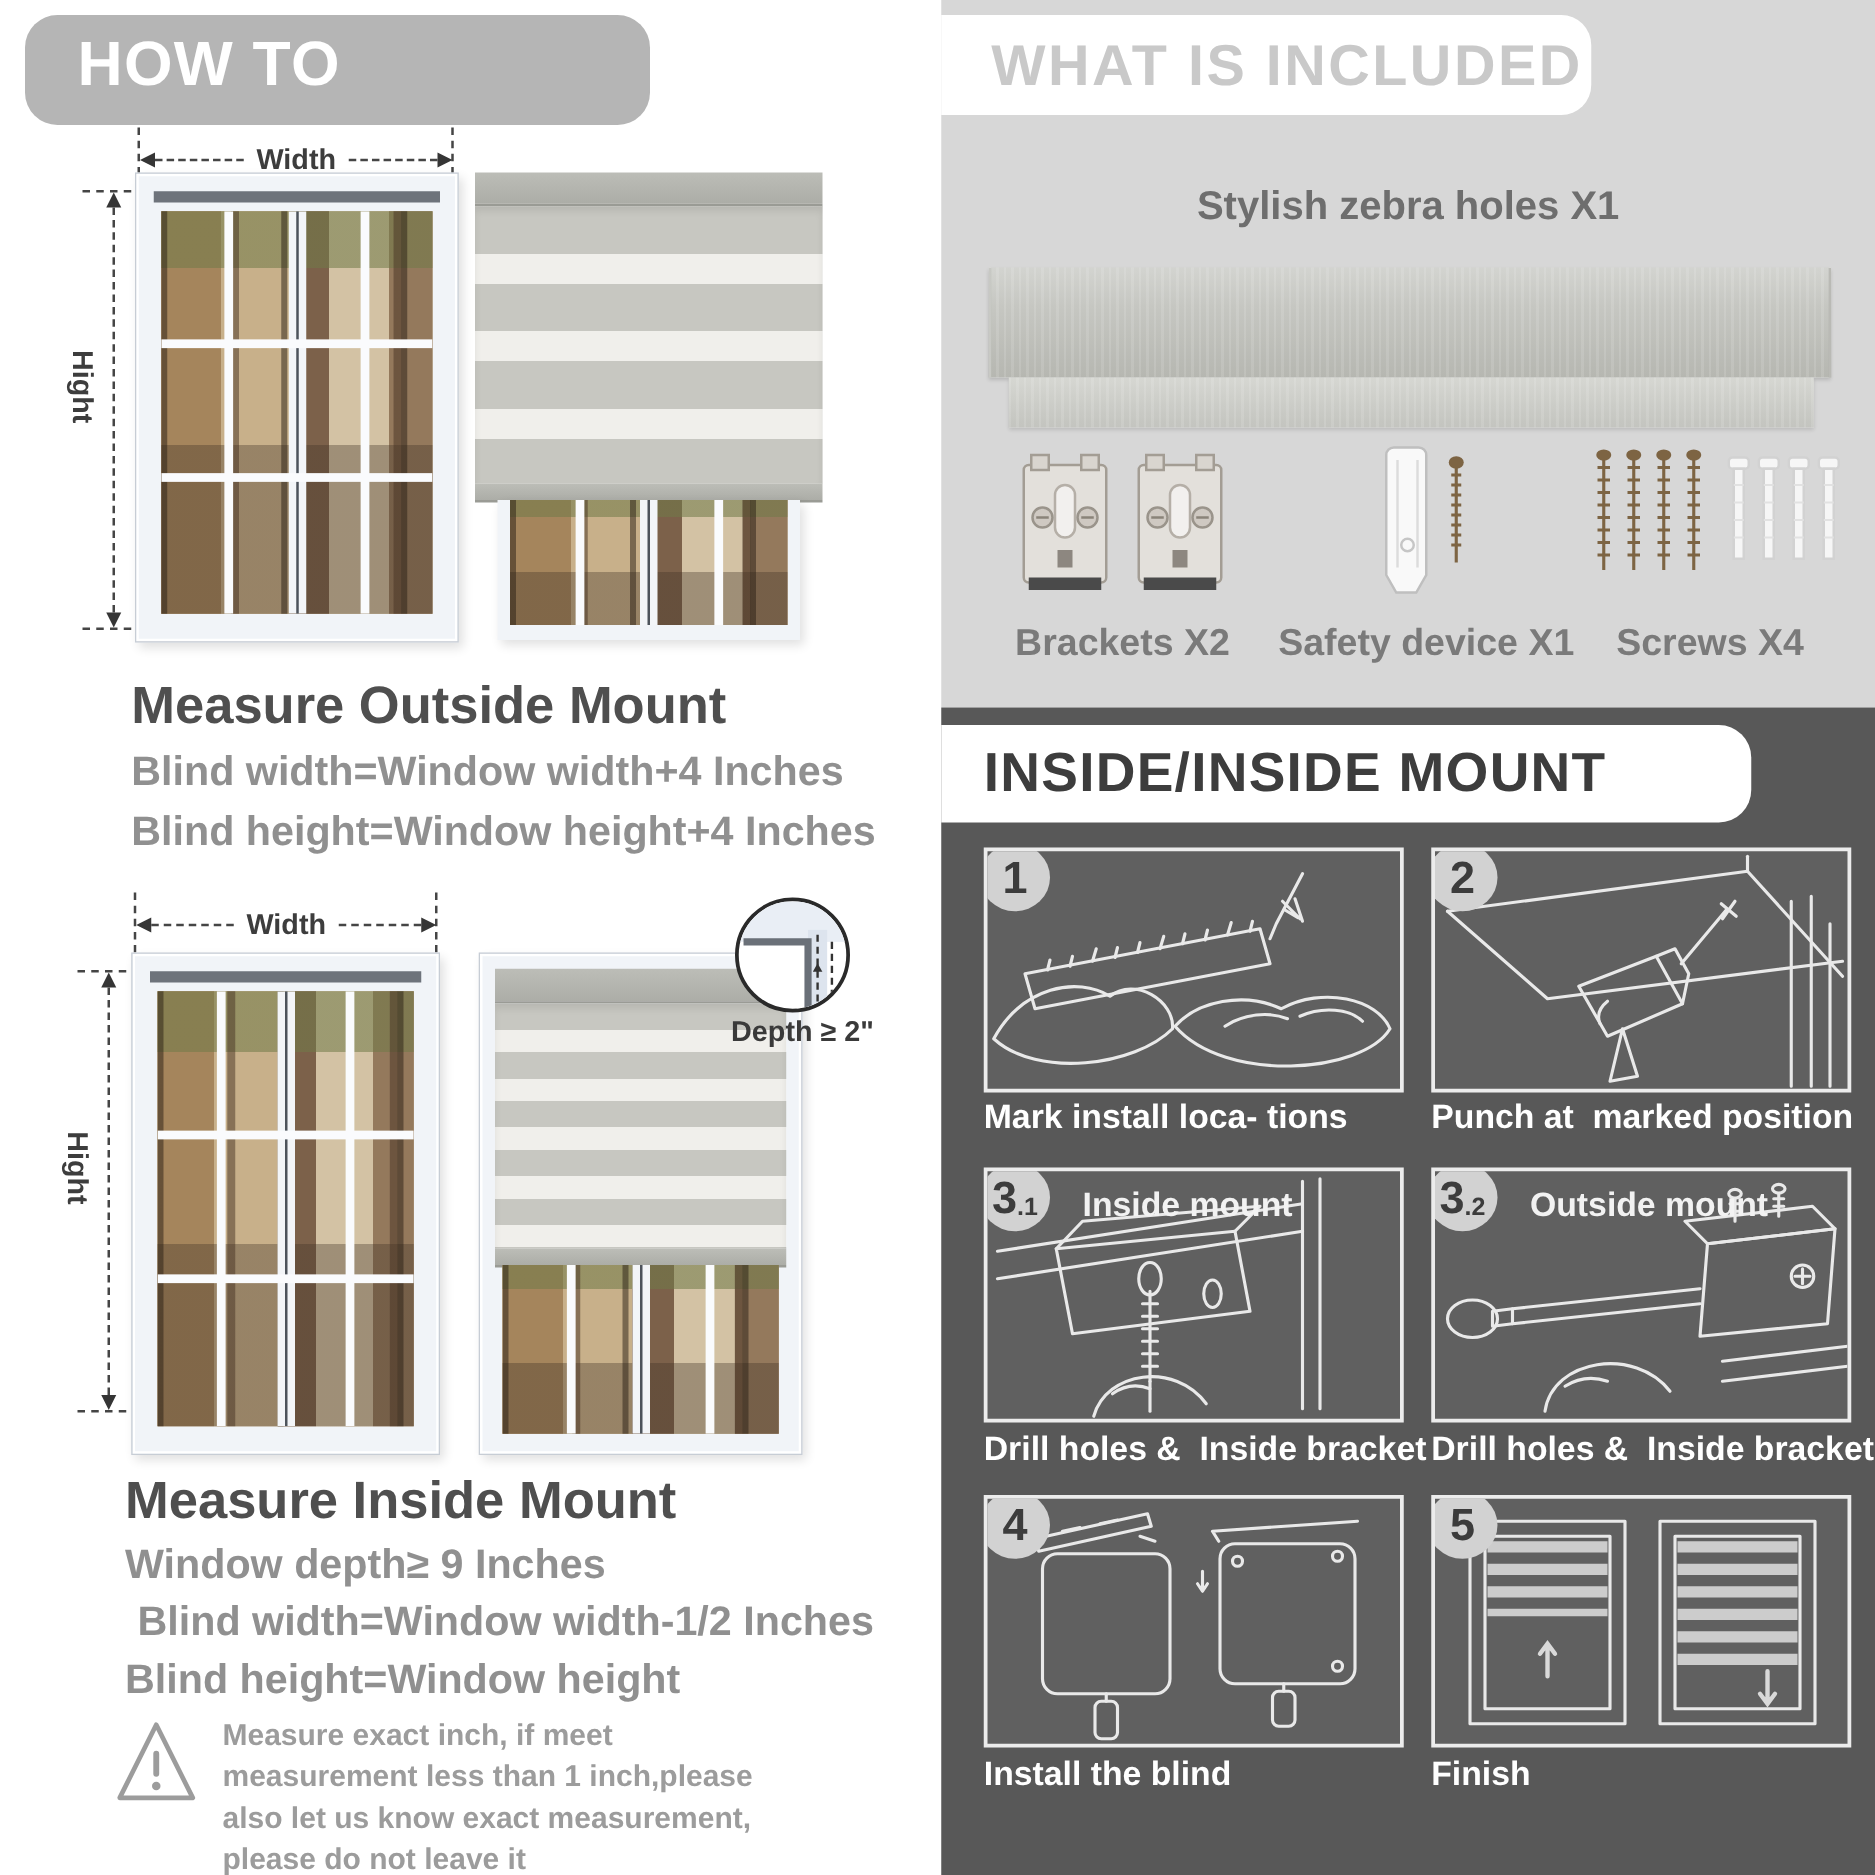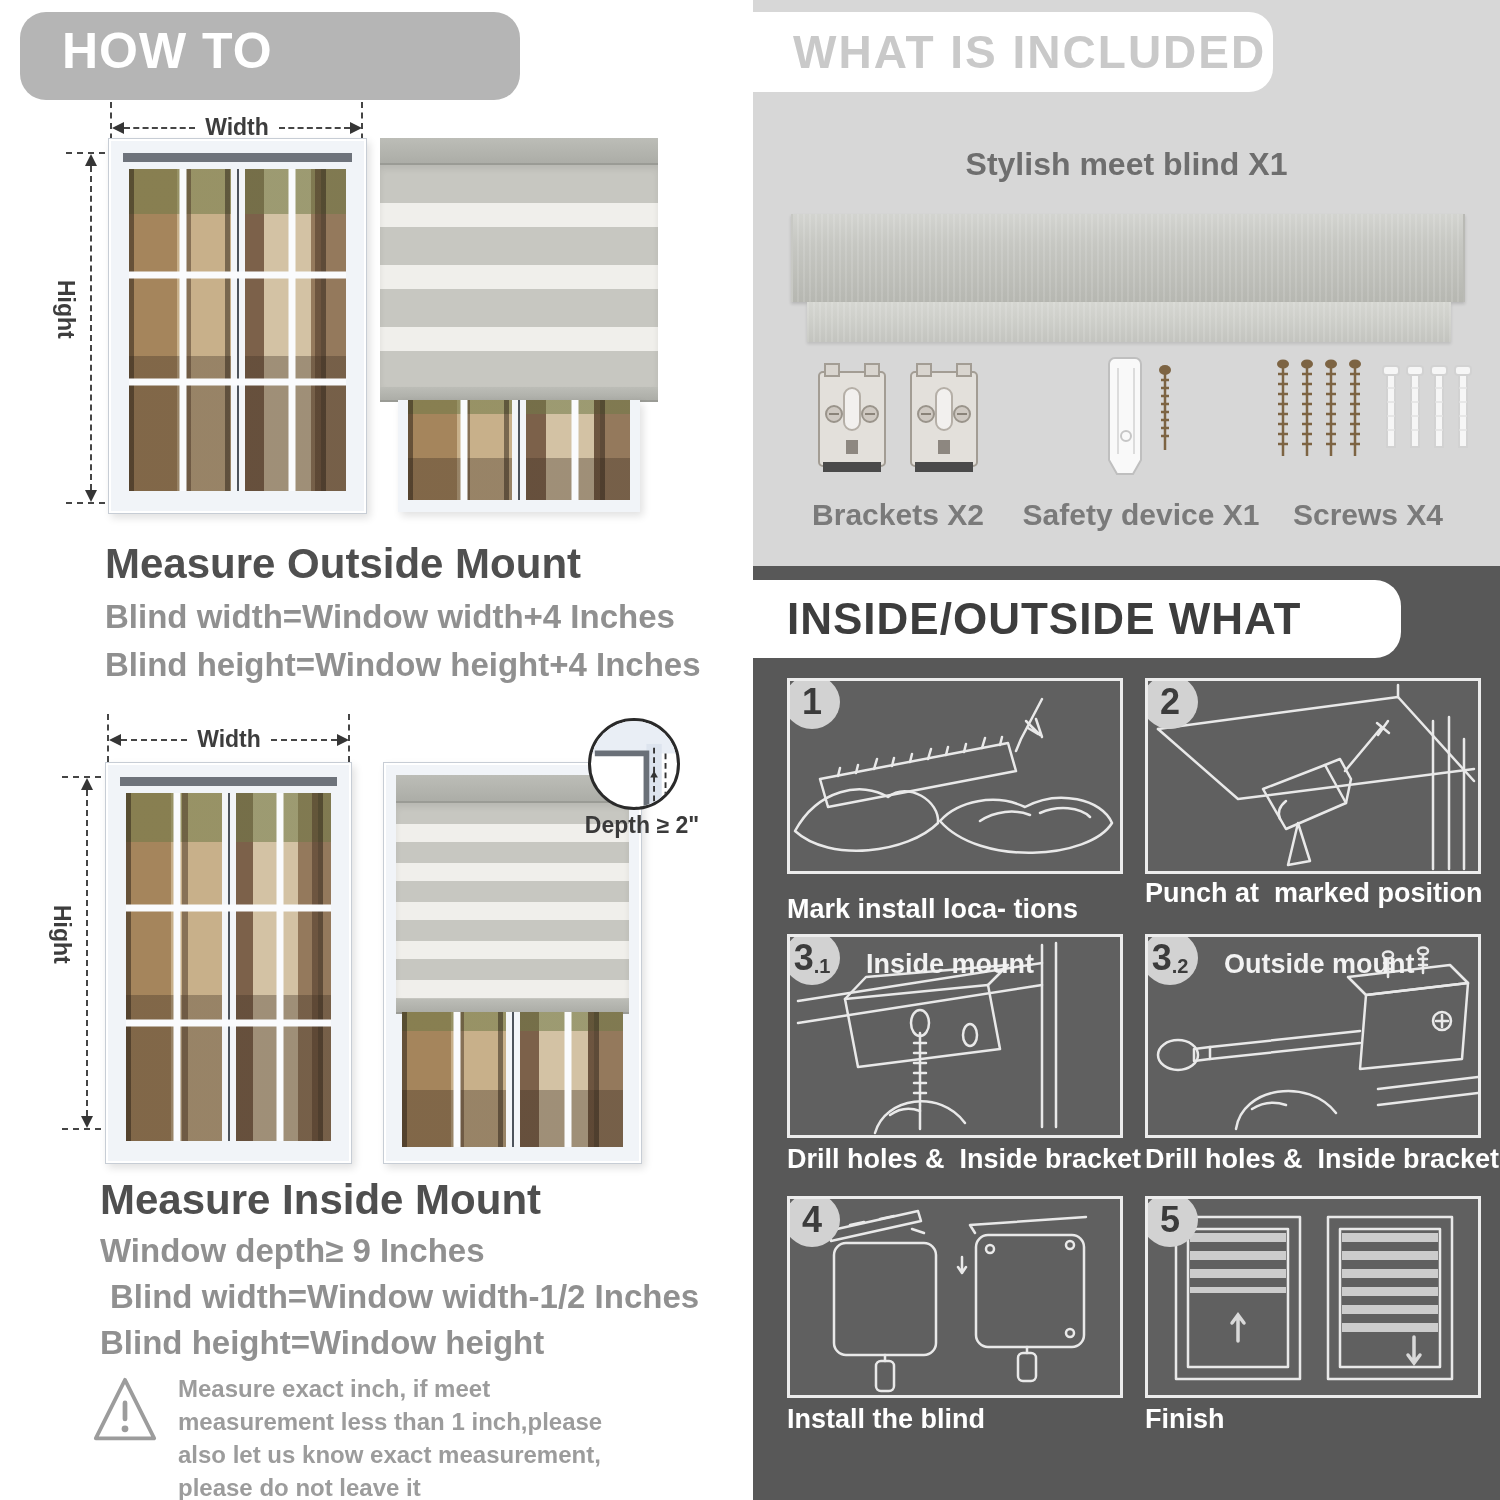--- a/index.html
+++ b/index.html
@@ -199,21 +199,21 @@
     <circle cx="35" cy="60" r="3.6" fill="#9c9c9c"></circle>
   </svg>
   <div class="abs warn-text" style="left:178px;top:1372px;width:470px;">Measure exact inch, if meet measurement less than 1 inch,please also let us know exact measurement, please do not leave it</div>
 
   <div class="abs panel-light" style="left:753px;top:0;width:747px;height:566px;">
 
     <div class="abs hdr-included" style="left:0;top:12px;width:480px;height:80px;">
       <span>WHAT IS INCLUDED</span>
     </div>
 
-    <div class="abs blind-name" style="left:0;top:146px;width:747px;">Stylish meet blind X1</div>
+    <div class="abs blind-name" style="left:0;top:146px;width:747px;">Stylish zebra holes X1</div>
 
     <div class="abs rail-main" style="left:38px;top:214px;width:674px;height:88px;">
       <div class="rail-brush"></div>
     </div>
     <div class="abs rail-under" style="left:54px;top:302px;width:644px;height:40px;">
       <div class="rail-brush"></div>
     </div>
 
     <svg class="abs" style="left:60px;top:362px;" width="78" height="122" viewBox="0 0 78 122">
       <rect x="6" y="10" width="66" height="94" rx="4" fill="#e3e0db" stroke="#a39d94" stroke-width="2"></rect>
@@ -284,41 +284,41 @@
         <path d="M54,24 h8 M54,38 h8 M54,52 h8 M54,66 h8"></path>
           <path d="M78,24 h8 M78,38 h8 M78,52 h8 M78,66 h8"></path>
       </g>
     </svg>
     <div class="abs comp-label" style="left:510px;top:498px;width:210px;">Screws X4</div>
   </div>
 
   <div class="abs panel-dark" style="left:753px;top:566px;width:747px;height:934px;">
 
     <div class="abs hdr-mount" style="left:0;top:14px;width:614px;height:78px;">
-      <span>INSIDE/OUTSIDE WHAT</span>
+      <span>INSIDE/INSIDE MOUNT</span>
     </div>
 
     <div class="abs step-box" style="left:34px;top:112px;width:330px;height:190px;">
       <svg class="art" viewBox="0 0 330 190" preserveAspectRatio="none">
         <g stroke="#e9e9e9" stroke-width="2.5" fill="none" stroke-linecap="round" stroke-linejoin="round">
           <path d="M30,98 L218,62 L226,90 L38,126 Z"></path>
           <path d="M48,95 l2,-8 M66,92 l2,-8 M84,88 l3,-10 M102,85 l2,-8 M120,81 l2,-8 M138,78 l3,-10 M156,74 l2,-8 M174,71 l2,-8 M192,67 l3,-10 M210,64 l2,-8"></path>
           <path d="M252,18 L231,58 L226,70"></path>
           <path d="M238,47 l10,6 M236,40 l14,14 M246,38 l6,18"></path>
           <path d="M5,150 C28,108 72,100 98,116 C118,100 150,120 148,142 C118,172 40,182 5,150"></path>
           <path d="M150,140 C168,120 205,112 235,126 C268,108 312,118 322,142 C300,178 190,186 150,140"></path>
           <path d="M190,140 C205,130 225,128 240,134 M250,132 C268,124 290,126 300,136"></path>
         </g>
       </svg>
       <div class="badge">
         <span class="n">1</span>
         <span class="s"></span>
       </div>
     </div>
-    <div class="abs step-caption" style="left:34px;top:328px;">Mark install loca- tions</div>
+    <div class="abs step-caption" style="left:34px;top:312px;">Mark install loca- tions</div>
 
     <div class="abs step-box" style="left:392px;top:112px;width:330px;height:190px;">
       <svg class="art" viewBox="0 0 330 190" preserveAspectRatio="none">
         <g stroke="#e9e9e9" stroke-width="2.5" fill="none" stroke-linecap="round" stroke-linejoin="round">
           <path d="M10,48 L250,16 L326,100"></path>
           <path d="M10,48 L90,118 L326,88"></path>
           <path d="M285,40 L285,188 M301,36 L301,188 M316,58 L316,188"></path>
           <path d="M250,16 L250,4"></path>
           <path d="M115,108 L177,84 L198,122 L138,148 Z"></path>
           <path d="M177,84 L192,78 L203,98 L198,122"></path>

